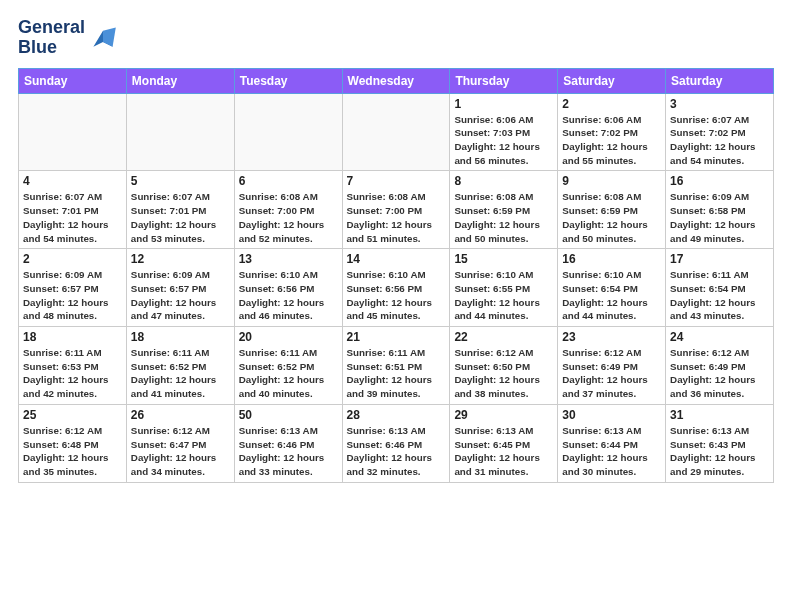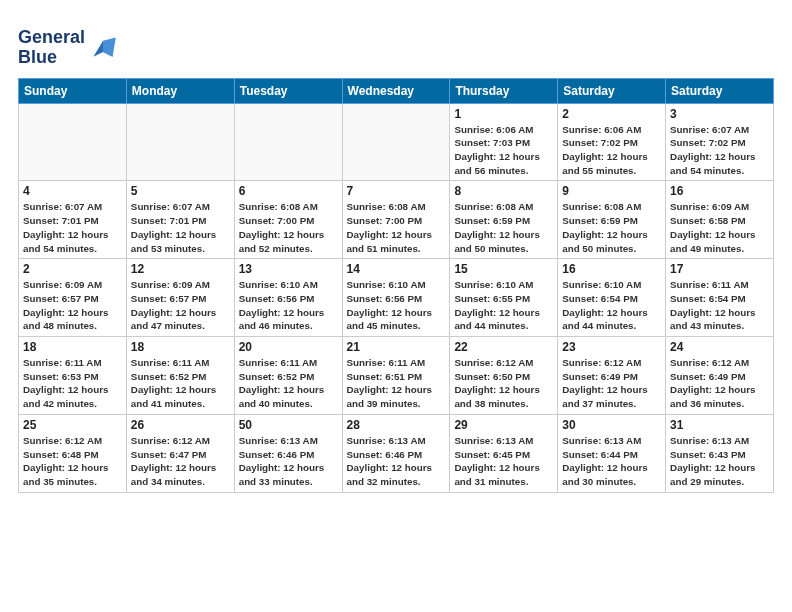--- a/index.html
+++ b/index.html
@@ -16,21 +16,20 @@
     }
     .header {
       display: flex;
       justify-content: space-between;
       align-items: flex-start;
       margin-bottom: 10px;
     }
     .logo {
       display: flex;
       align-items: center;
-      margin-top: 10px;
     }
     .logo-text {
       font-size: 18px;
       font-weight: bold;
       color: #1a3a6b;
       line-height: 1.1;
     }
     .logo-text span {
       color: #1a3a6b;
     }
@@ -50,21 +49,21 @@
     .location {
       font-size: 14px;
       color: #444;
     }
     .calendar {
       width: 100%;
       border-collapse: collapse;
       font-size: 10.5px;
     }
     .calendar th {
-      background: #0369a1;
+      background: #8b5cf6;
       color: #fff;
       text-align: left;
       padding: 5px 5px;
       font-size: 12px;
       font-weight: bold;
       border: 1px solid #5a9de0;
     }
     .calendar td {
       border: 1px solid #ccc;
       vertical-align: top;

